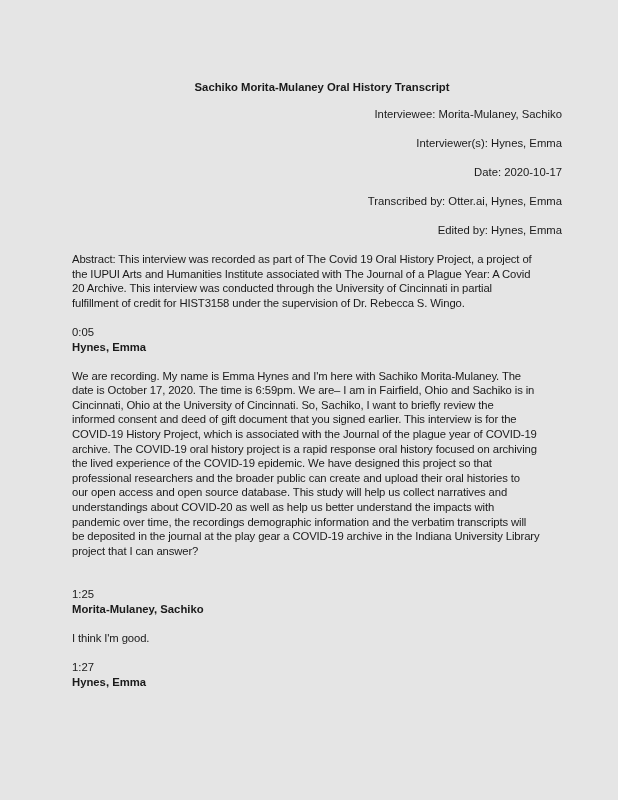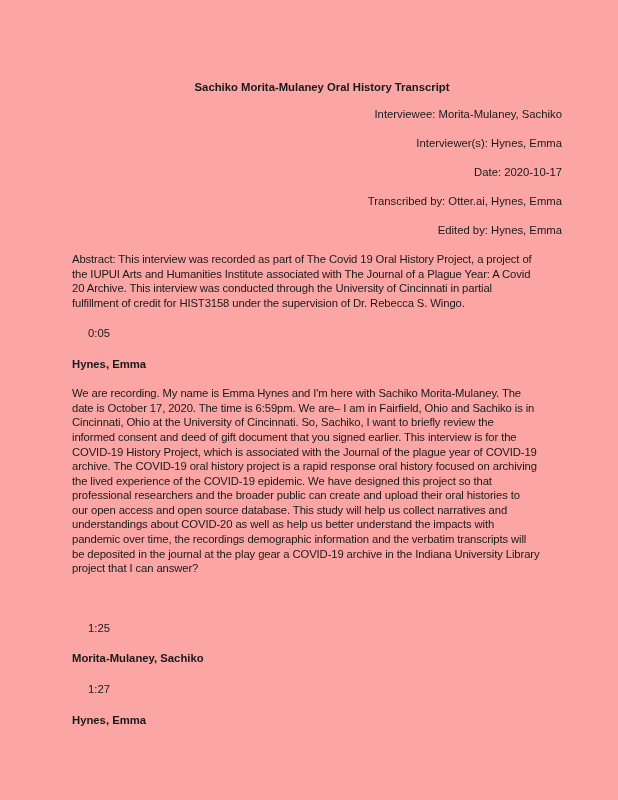--- a/index.html
+++ b/index.html
@@ -1,26 +1,26 @@
 <!DOCTYPE html>
 <html><head>
 <meta charset="utf-8">
 <style>
   html, body { margin: 0; padding: 0; background: #ffffff; }
   body { width: 618px; height: 800px; overflow: hidden; position: relative; }
   .page {
-    position: absolute; left: 0; top: 0; width: 618px; height: 800px; background: #fca5a5;
+    position: absolute; left: 0; top: 0; width: 618px; height: 800px; background: #e5e5e5;
     font-family: "Liberation Sans", sans-serif; color: #1a1a1a;
     font-size: 11.3px; line-height: 14.6px;
   }
   .content { position: absolute; left: 72px; top: 80px; width: 490px; }
   .title { text-align: center; font-weight: bold; margin: 0 0 12px 0; font-size: 11.3px; padding-left: 10px; }
   .meta { margin: 0 0 14.5px 0; text-align: right; }
   .para { margin: 0 0 14.5px 0; letter-spacing: -0.12px; }
-  .ts { margin: 16px; }
+  .ts { margin: 0; }
   .speaker { margin: 0 0 14.5px 0; font-weight: bold; }
   .gap { height: 14.5px; }
 </style>
 </head>
 <body>
 
 <div class="page">
   <div class="content">
     <div class="title">Sachiko Morita-Mulaney Oral History Transcript</div>
 
@@ -54,20 +54,23 @@
         <div>pandemic over time, the recordings demographic information and the verbatim transcripts will</div>
         <div>be deposited in the journal at the play gear a COVID-19 archive in the Indiana University Library</div>
         <div>project that I can answer?</div>
       </div>
       <div class="gap"></div>
     </div>
 
     <div>
       <div class="ts">1:25</div>
       <div class="speaker">Morita-Mulaney, Sachiko</div>
+      <div class="para">
+        <div>I think I'm good.</div>
+      </div>
     </div>
 
     <div>
       <div class="ts">1:27</div>
       <div class="speaker">Hynes, Emma</div>
     </div>
   </div>
 </div>
 
 </body></html>

